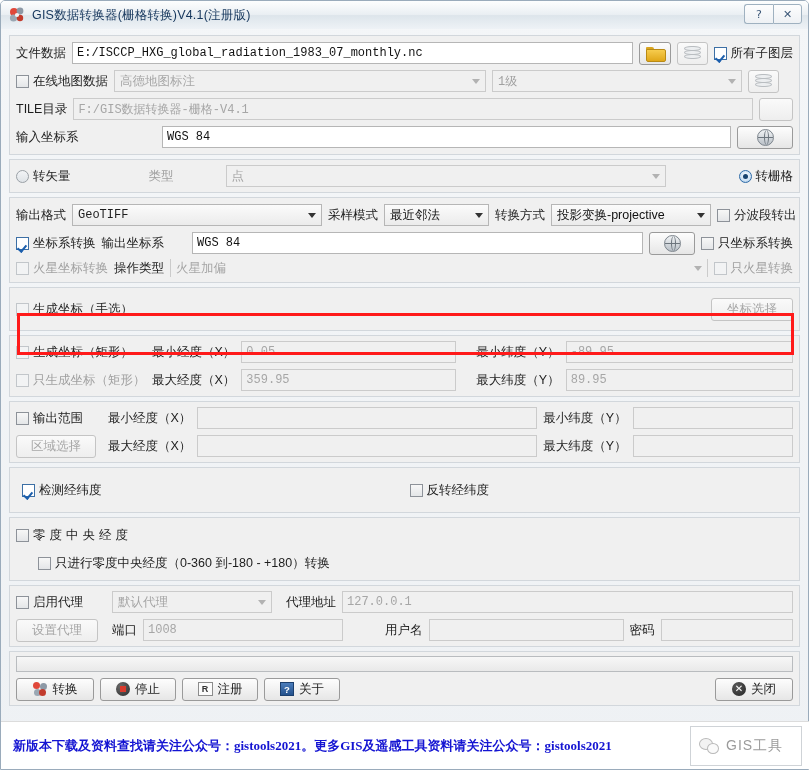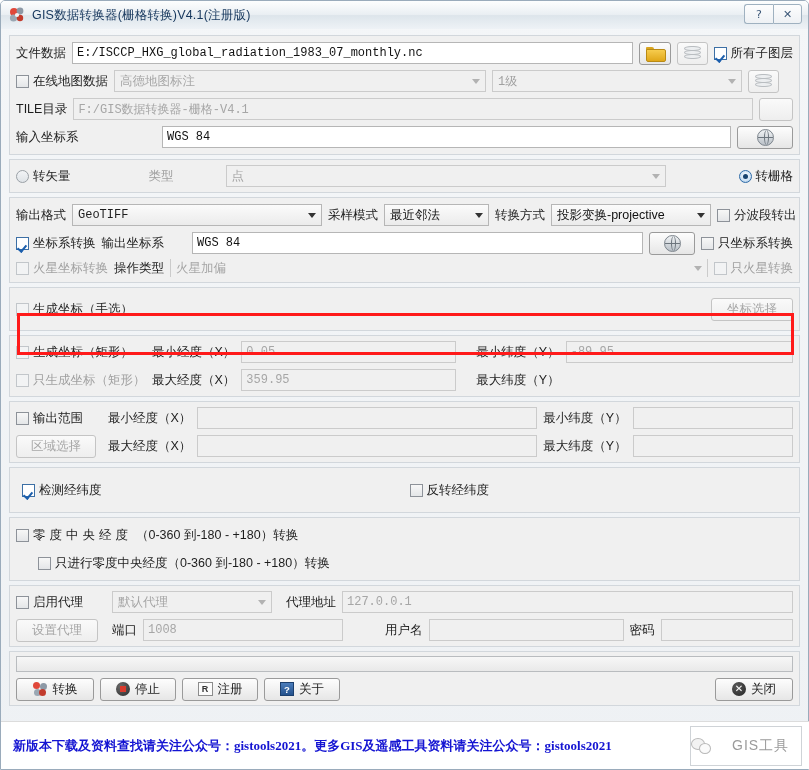--- a/index.html
+++ b/index.html
@@ -254,21 +254,22 @@
   }
   .footer-text {
     font-size: 13px; font-weight: bold; color: #1414d2;
     padding-left: 12px; white-space: nowrap;
     font-family: "Liberation Serif", serif;
   }
   .brand {
     position: absolute; right: 8px; top: 4px;
     width: 112px; height: 40px;
     border: 1px solid #cfd3d7;
-    display: flex; align-items: center; gap: 19px;
+    display: flex; align-items: center; gap: 5px;
+    padding-left: 8px;
     background: #fff;
   }
   .wechat {
     width: 22px; height: 19px; flex: 0 0 auto; position: relative;
   }
   .wechat i {
     position: absolute; border-radius: 50%;
     background: #f2f2f2; border: 1.5px solid #b9b9b9;
   }
   .wechat i:nth-child(1) { left: 0; top: 1px; width: 14px; height: 12px; }
@@ -460,20 +461,21 @@
         <span class="inp disabled">-89.95</span>
       </div>
       <div class="row" style="margin-bottom:0;">
         <div class="chk" style="width:130px;">
           <span class="box faint"></span>
           <span class="lbl dim">只生成坐标（矩形）</span>
         </div>
         <span class="lbl">最大经度（X）</span>
         <span class="inp disabled" style="width:215px;flex:0 0 auto;">359.95</span>
         <span class="lbl" style="margin-left:14px;">最大纬度（Y）</span>
+        <span class="inp disabled">89.95</span>
       </div>
     </div>
 
     <div class="panel" style="padding:4px 6px;">
       <div class="row">
         <div class="chk" style="width:86px;">
           <span class="box"></span>
           <span class="lbl">输出范围</span>
         </div>
         <span class="lbl">最小经度（X）</span>
@@ -502,21 +504,20 @@
           <span class="lbl">反转经纬度</span>
         </div>
       </div>
     </div>
 
     <div class="panel" style="padding:5px 6px;">
       <div class="row">
         <div class="chk">
           <span class="box"></span>
           <span class="lbl spaced">零度中央经度</span>
-          <span class="lbl">（0-360 到-180 - +180）转换</span>
         </div>
       </div>
       <div class="row" style="margin-bottom:0;padding-left:22px;">
         <div class="chk">
           <span class="box"></span>
           <span class="lbl">只进行零度中央经度（0-360 到-180 - +180）转换</span>
         </div>
       </div>
     </div>
 

